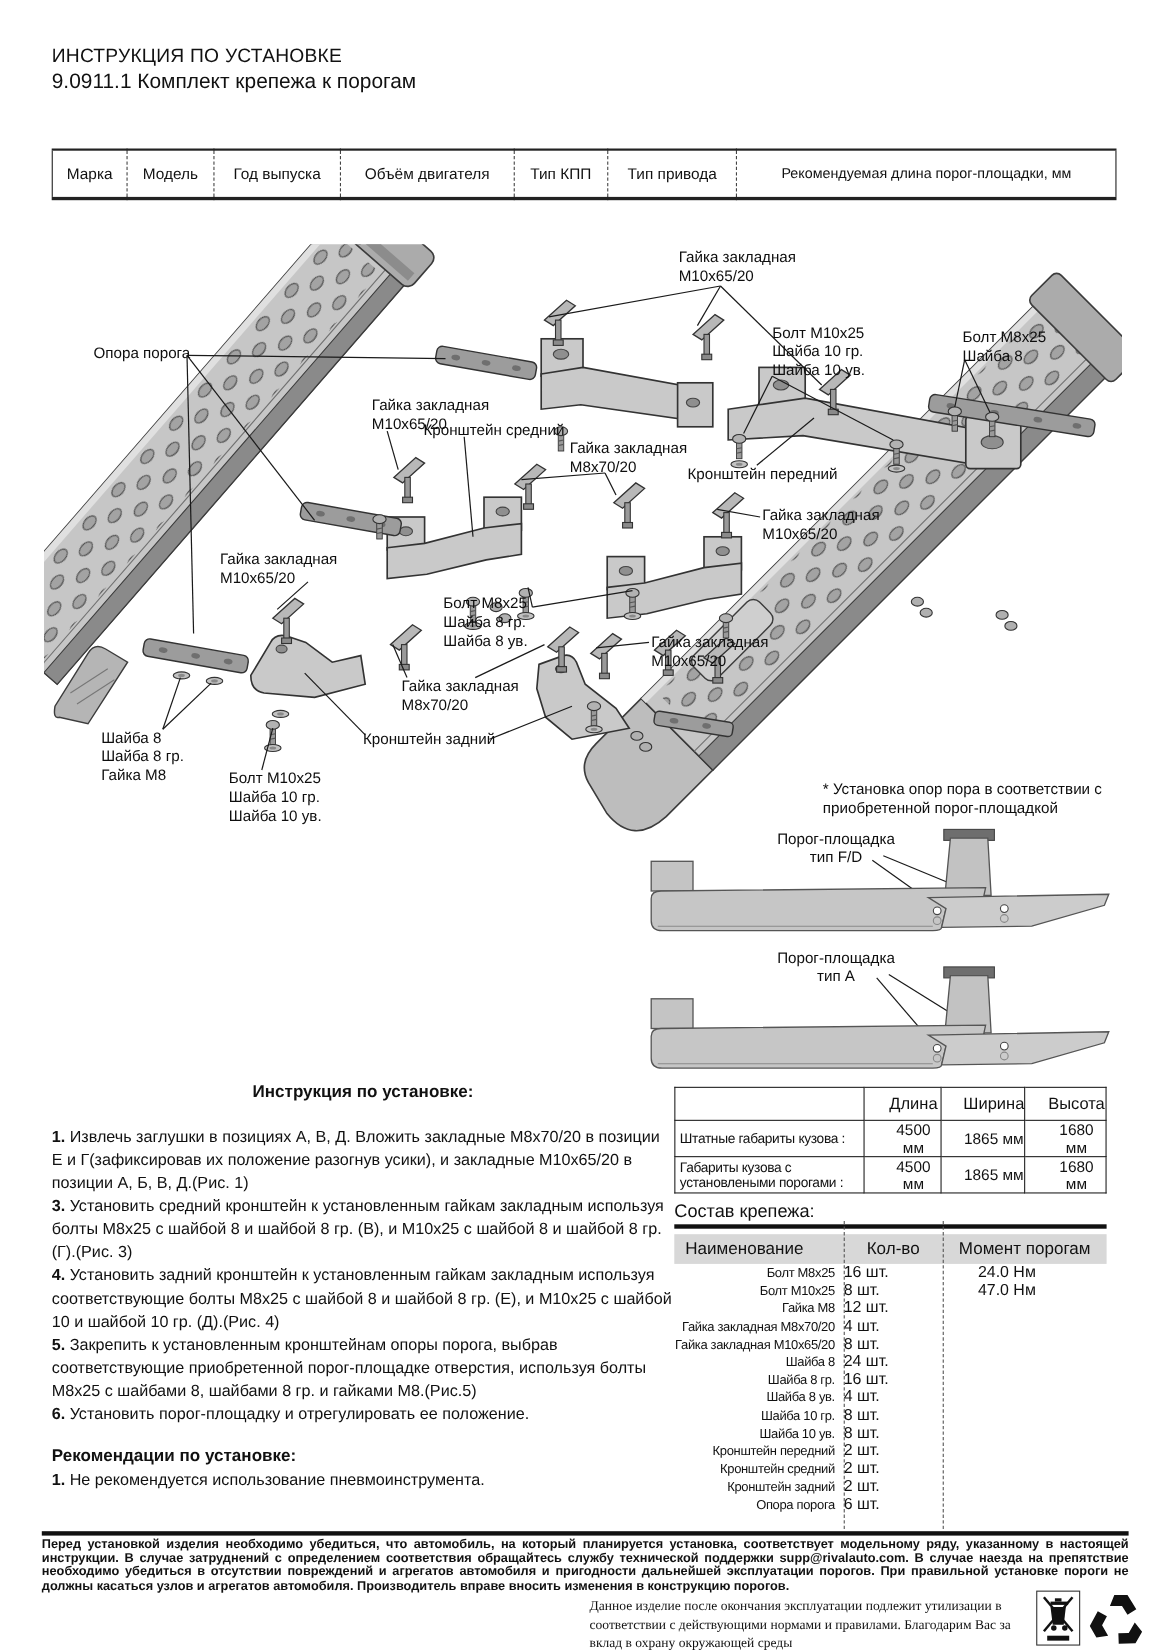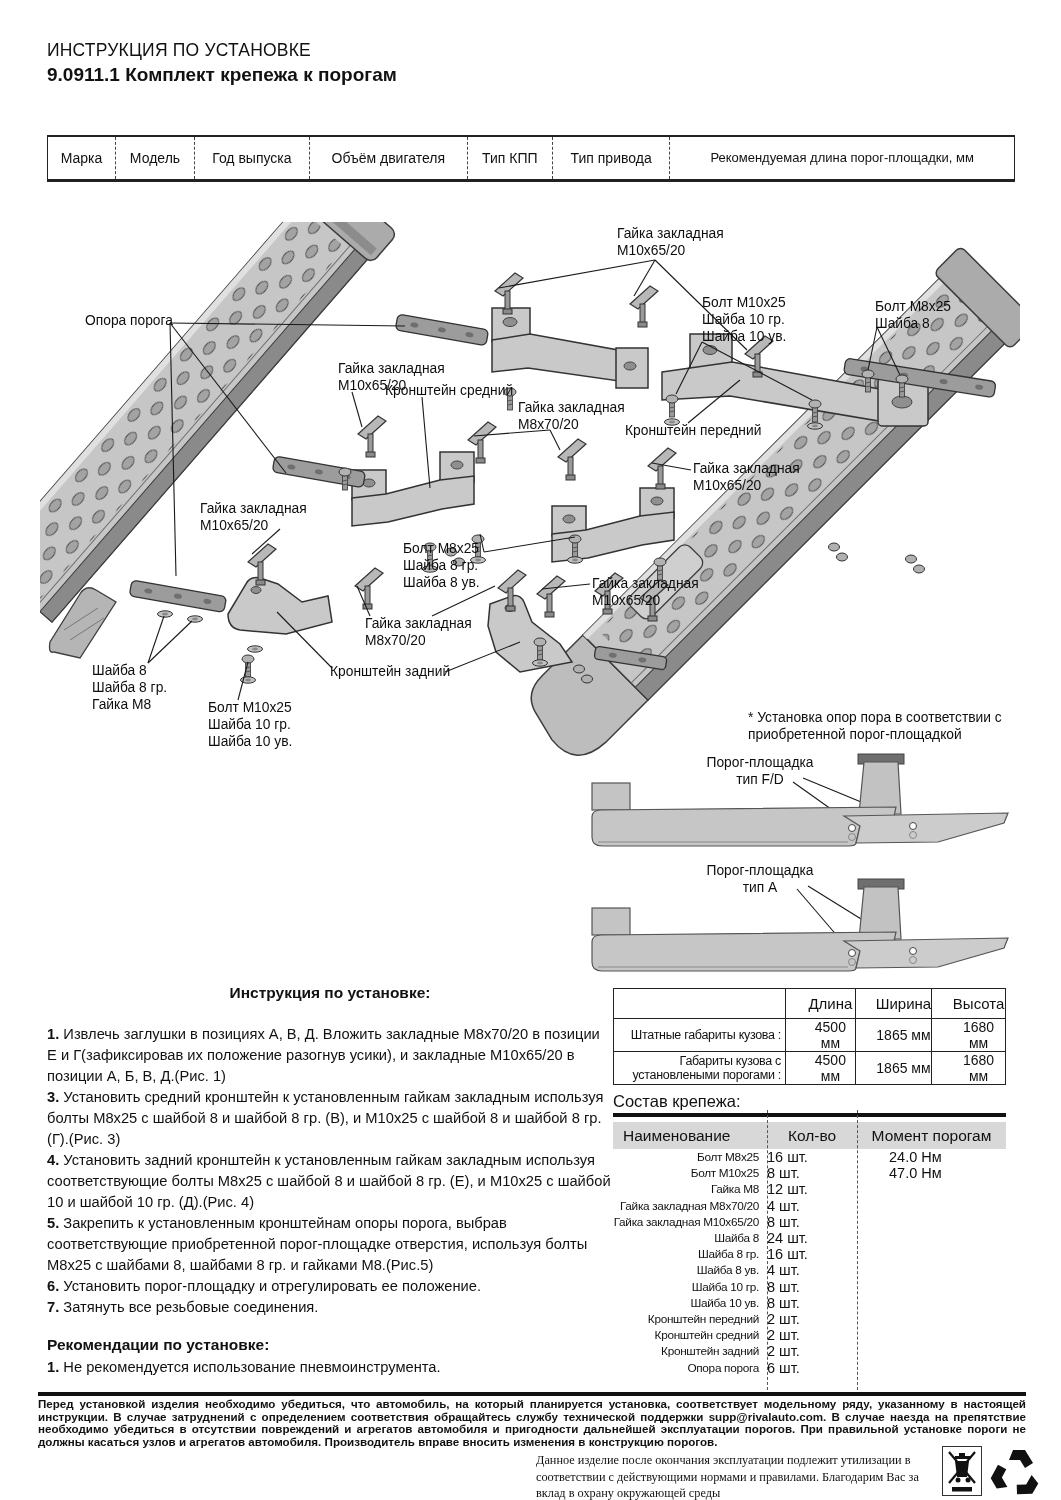--- a/index.html
+++ b/index.html
@@ -2,21 +2,21 @@
 <html><head>
 <meta charset="utf-8">
 <style>
   * { margin:0; padding:0; box-sizing:border-box; }
   body { width:1061px; height:1500px; position:relative; background:#fff;
          font-family:"Liberation Sans", sans-serif; color:#111; overflow:hidden; }
   .abs { position:absolute; }
 
   
   .t1 { font-size:17.5px; letter-spacing:.2px; }
-  .t2 { font-size:19px; font-weight:bold; margin-top:3px; }
+  .t2 { font-size:19px; font-weight:normal; margin-top:3px; }
 
   
   table.spec { position:absolute; left:47px; top:135px; width:968px; border-collapse:collapse;
                border-top:2px solid #222; border-bottom:3px solid #222;
                border-left:1.5px solid #222; border-right:1.5px solid #222; }
   table.spec th, table.spec td { border-left:1.5px dashed #444; text-align:center; font-weight:normal; }
   table.spec th:first-child, table.spec td:first-child { border-left:none; }
   table.spec th { height:44px; font-size:14px; border-bottom:1px solid #333; padding:0 6px; }
   table.spec th:last-child { font-size:13px; }
   table.spec td { height:36px; font-size:15px; }
@@ -30,21 +30,21 @@
   
   #instr { left:47px; top:982px; width:566px; font-size:14.7px; line-height:21px; }
   #instr .h { font-weight:bold; font-size:15.5px; margin-bottom:21px;text-align:center; }
   #instr .h2 { font-weight:bold; font-size:15.5px; margin-top:16px; margin-bottom:2px; }
   .iitem b { font-weight:bold; }
 
   
   table.dims { position:absolute; left:613px; top:988px; width:393px; border-collapse:collapse; }
   table.dims th, table.dims td { border:1.5px solid #222; font-weight:normal;padding-left:20px; }
   table.dims th.hd { height:30px; font-size:15px; text-align:center; }
-  table.dims th.lbl { font-size:12.5px; text-align:right; padding:2px 4px; letter-spacing:-.3px; }
+  table.dims th.lbl { font-size:12.5px; text-align:left; padding:2px 4px; letter-spacing:-.3px; }
   table.dims td { height:26px; font-size:14px; text-align:center; }
 
   
   #parts { left:613px; top:1092px; width:393px; }
   #parts .h2 { font-weight:normal; font-size:16.5px; }
   #parts .bar { height:4px; background:#111; margin-top:2px; }
   .phead { display:flex; background:#d8d8d8; height:27px; align-items:center; margin-top:5px; font-size:15.5px; }
   .phead .c1 { width:154px; padding-left:10px; }
   .phead .c2 { width:90px; text-align:center; }
   .phead .c3 { width:149px; text-align:center; }
@@ -340,21 +340,20 @@
 </div>
 
 <div class="abs" id="instr">
   <div class="h">Инструкция по установке:</div>
   <div id="instr-items">
       <div class="iitem"><b>1.</b> Извлечь заглушки в позициях А, В, Д. Вложить закладные М8х70/20 в позиции Е и Г(зафиксировав их положение разогнув усики), и закладные М10х65/20 в позиции А, Б, В, Д.(Рис. 1)</div>
       <div class="iitem"><b>3.</b> Установить средний кронштейн к установленным гайкам закладным используя болты М8х25 с шайбой 8 и шайбой 8 гр. (В), и М10х25 с шайбой 8 и шайбой 8 гр. (Г).(Рис. 3)</div>
       <div class="iitem"><b>4.</b> Установить задний кронштейн к установленным гайкам закладным используя соответствующие болты М8х25 с шайбой 8 и шайбой 8 гр. (Е), и М10х25 с шайбой 10 и шайбой 10 гр. (Д).(Рис. 4)</div>
       <div class="iitem"><b>5.</b> Закрепить к установленным кронштейнам опоры порога, выбрав соответствующие приобретенной порог-площадке отверстия, используя болты М8х25 с шайбами 8, шайбами 8 гр. и гайками М8.(Рис.5)</div>
       <div class="iitem"><b>6.</b> Установить порог-площадку и отрегулировать ее положение.</div>
-      <div class="iitem"><b>7.</b> Затянуть все резьбовые соединения.</div>
     </div>
   <div class="h2">Рекомендации по установке:</div>
   <div id="rec-items">
       <div class="iitem"><b>1.</b> Не рекомендуется использование пневмоинструмента.</div>
     </div>
 </div>
 
 <table class="dims" id="dims-table">
     <tbody>
       <tr>

